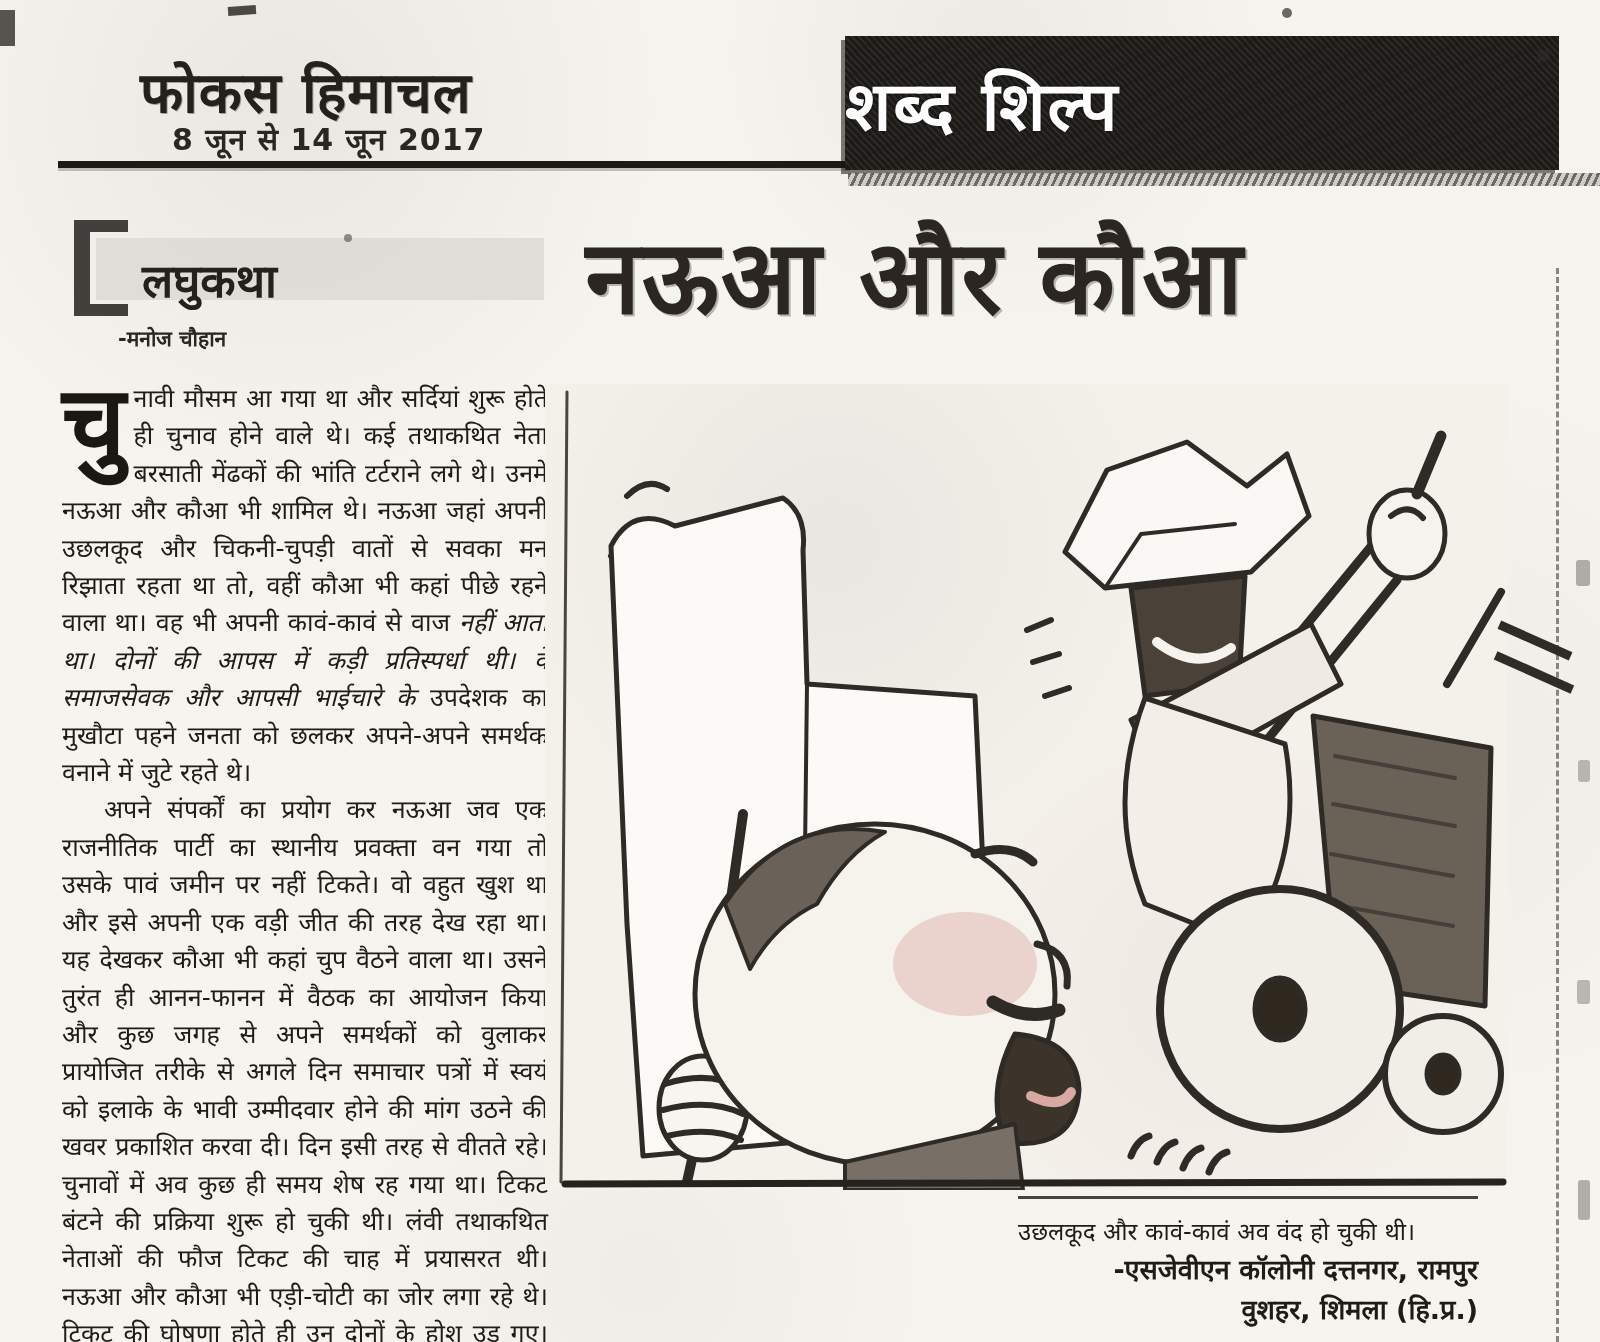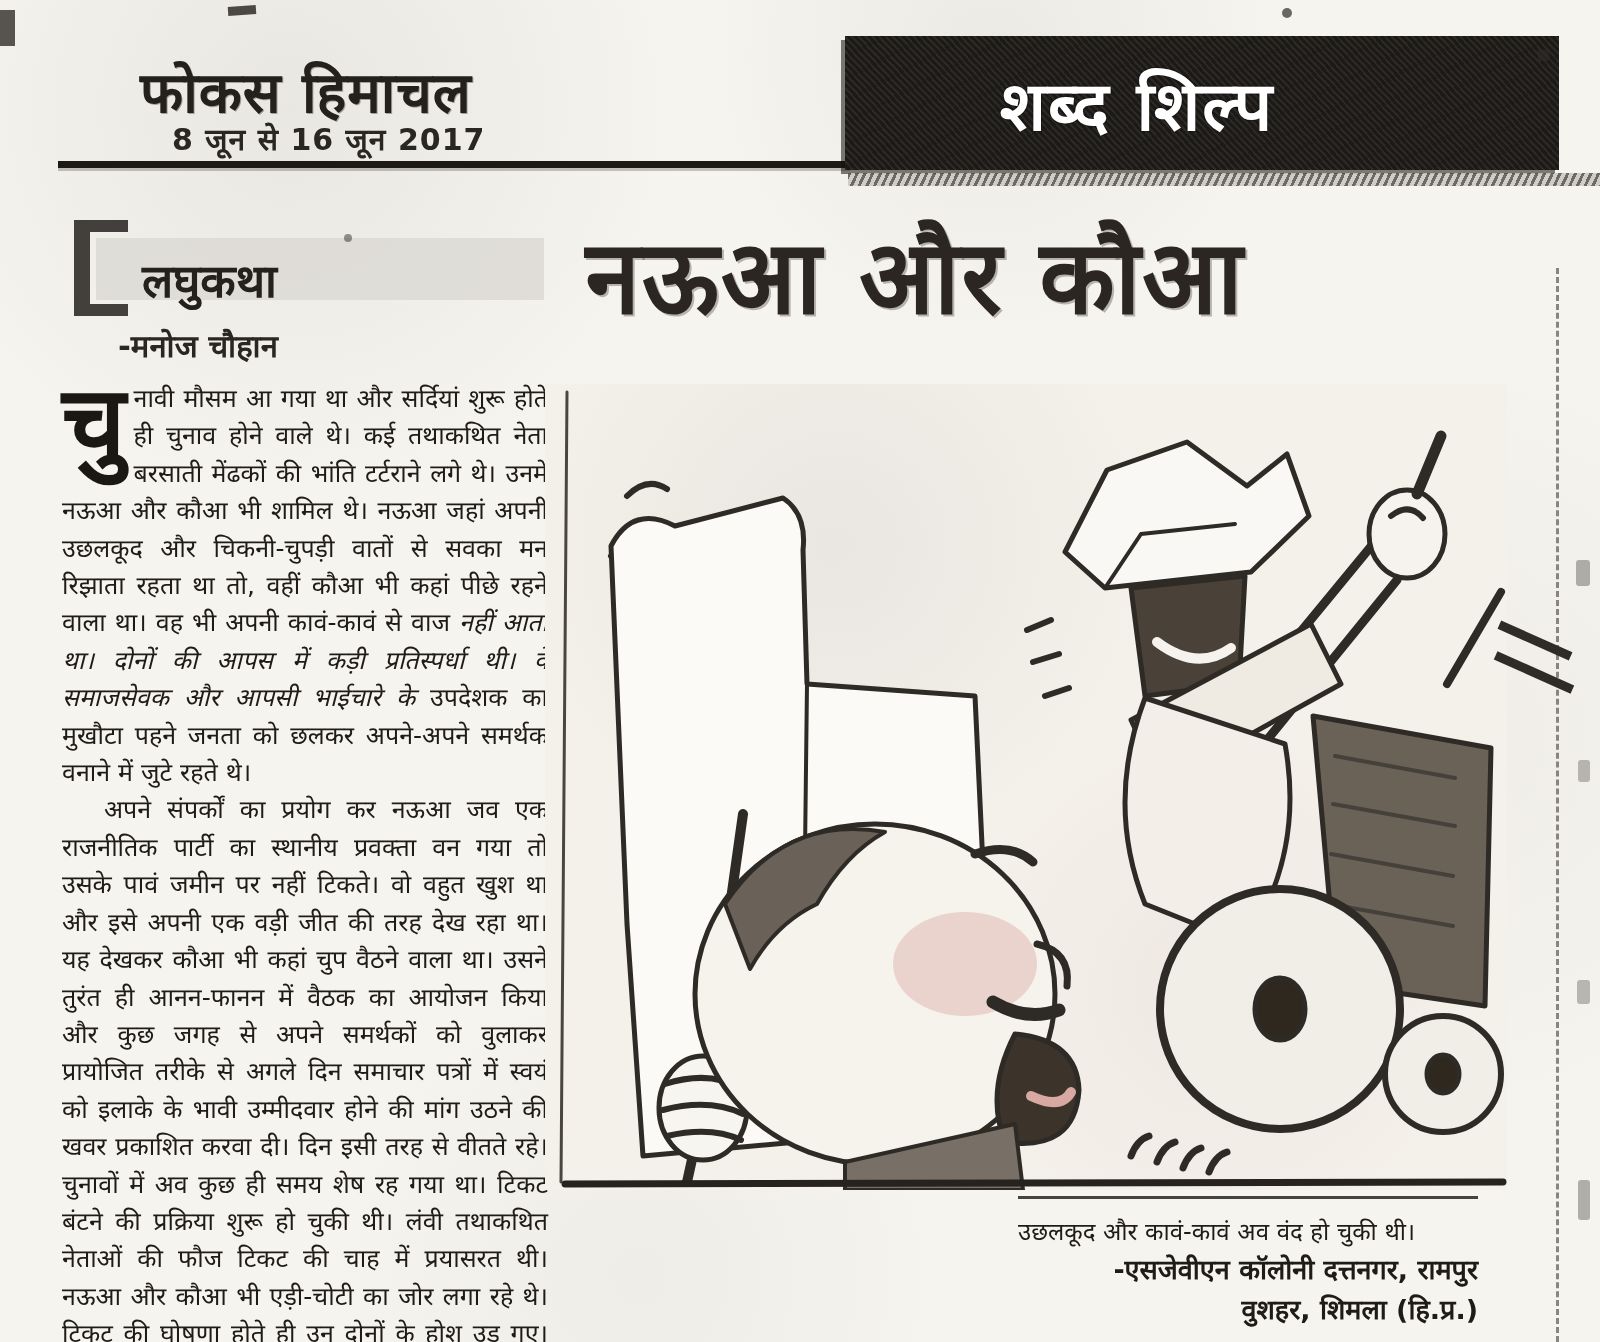--- a/index.html
+++ b/index.html
@@ -34,21 +34,21 @@
     left:58px; top:161px; width:792px; height:7px; background:#1c1916;
     box-shadow:0 3px 0 rgba(40,35,30,.25);
   }
 
   
   .banner {
     left:845px; top:36px; width:714px; height:134px;
     background:#211e1b;
     background-image:repeating-linear-gradient(47deg, rgba(255,255,255,0.05) 0 2px, rgba(0,0,0,0.15) 2px 5px);
     box-shadow:-4px 4px 0 rgba(20,18,15,.55);
-    display:flex; align-items:center; justify-content:center;
+    display:flex; align-items:center; justify-content:flex-start;
   }
   .banner-title {
     color:#ffffff; font-size:68px; font-weight:700; letter-spacing:2px;
     padding-right:130px; text-shadow:0 0 2px #000;
   }
   .banner-hatch {
     left:848px; top:173px; width:752px; height:13px;
     background:repeating-linear-gradient(115deg,#55514b 0 3px,#c9c6c0 3px 7px);
     opacity:.85;
   }
@@ -62,21 +62,21 @@
     background:transparent;
     filter:contrast(.9);
   }
   .label-bg {
     left:96px; top:238px; width:448px; height:62px; background:#dbd8d3; opacity:.8;
   }
   .section-label {
     left:142px; top:248px; font-size:46px; font-weight:800; color:#24201c;
   }
   .section-author {
-    left:118px; top:324px; font-size:31px; font-weight:700; color:#2a2622;
+    left:118px; top:324px; font-size:21px; font-weight:700; color:#2a2622;
   }
 
   
   .headline {
     left:515px; top:206px; width:800px; text-align:center;
     font-size:98px; font-weight:800; color:#2b2622; letter-spacing:2px;
     text-shadow:2px 2px 0 rgba(35,30,25,.3);
     transform:scaleY(1.05);
   }
 
@@ -133,21 +133,21 @@
   .s3 { left:0px;   top:10px; width:15px; height:36px; opacity:.8; }
   .s4 { left:1538px; top:50px; width:11px; height:11px; opacity:.55; }
   .s5 { left:344px; top:234px; width:8px; height:8px; border-radius:50%; opacity:.5; }
 </style>
 </head>
 <body>
 
 <div class="page">
 
   <div class="abs masthead-title">फोकस हिमाचल</div>
-  <div class="abs masthead-date">8 जून से 16 जून 2017</div>
+  <div class="abs masthead-date">8 जून से 14 जून 2017</div>
   <div class="abs masthead-rule"></div>
 
   <div class="abs banner">
     <span class="banner-title">शब्द शिल्प</span>
   </div>
   <div class="abs banner-hatch"></div>
 
   <div class="abs label-bg"></div>
   <div class="abs bracket-icon"></div>
   <div class="abs section-label">लघुकथा</div>

